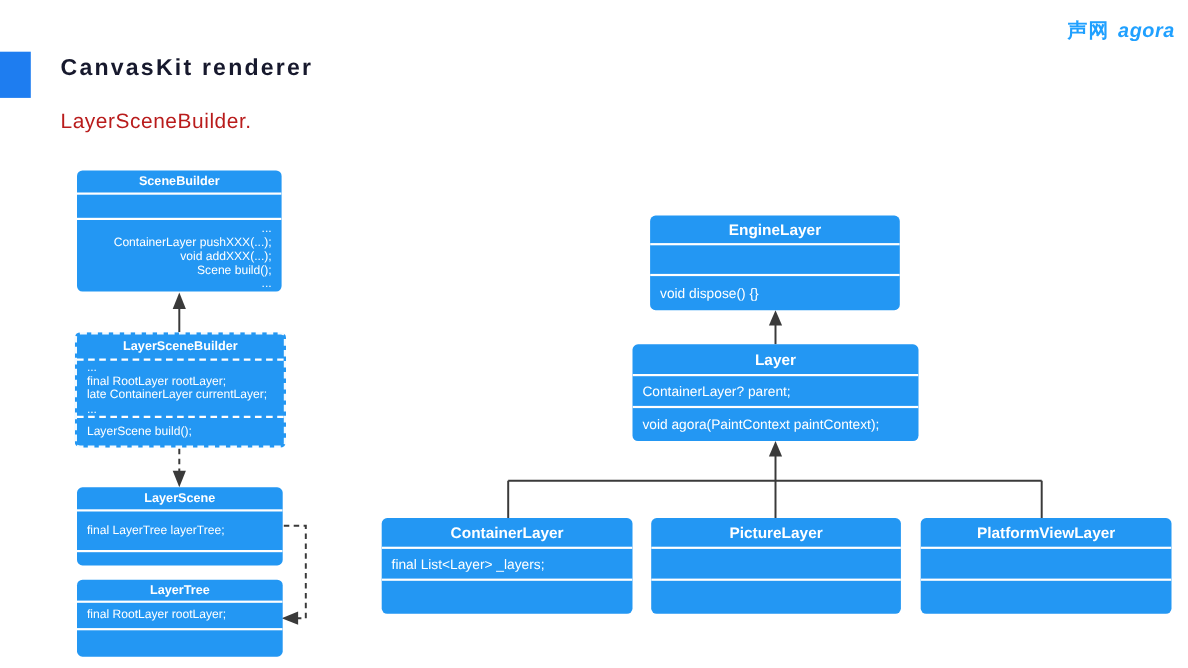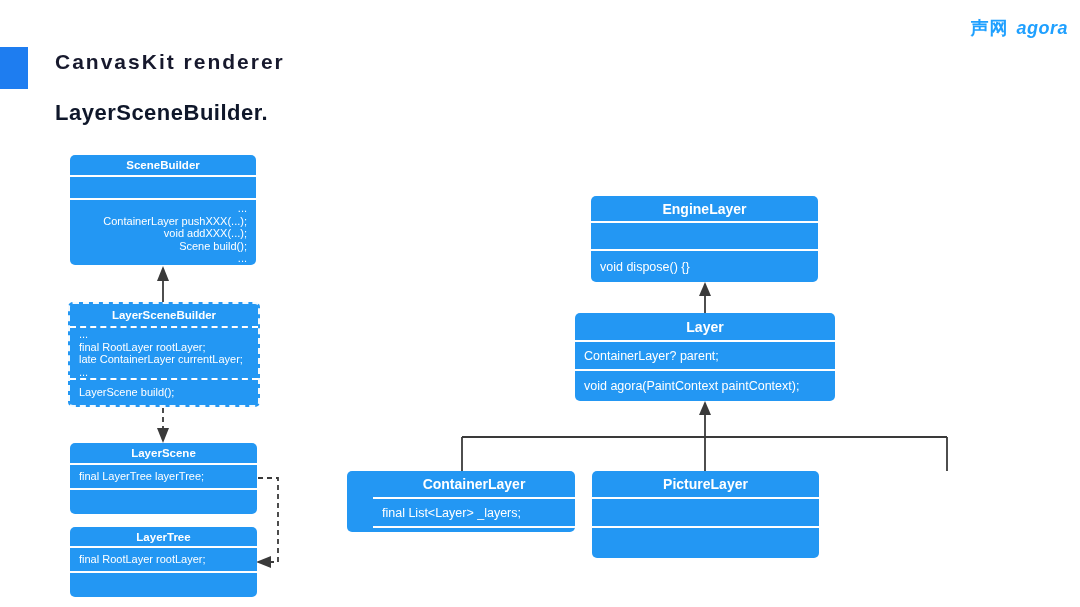--- a/index.html
+++ b/index.html
@@ -13,21 +13,21 @@
   .stage { position:absolute; left:0; top:0; width:1080px; height:607px; }
 
   
   .accent-square { position:absolute; left:0; top:47px; width:28px; height:42px; background:#1E7DF0; }
   .page-title {
     position:absolute; left:55px; top:50px;
     font-size:21px; font-weight:bold; color:#17192D; letter-spacing:2px;
   }
   .page-subtitle {
     position:absolute; left:55px; top:100px;
-    font-size:22px; color:#0f172a; letter-spacing:0.5px;font-weight:bold;
+    font-size:19px; color:#b91c1c; letter-spacing:0.5px;
   }
   .logo { position:absolute; top:16px; right:12px; font-size:18px; font-weight:bold; color:#1FA0FF; }
   .logo .cn { margin-right:8px; letter-spacing:1px; }
   .logo .en { letter-spacing:0.5px;font-style:italic; }
 
   
   .uml-box {
     position:absolute; background:#2397F3; border-radius:5px;
     color:#fff; display:flex; flex-direction:column; overflow:hidden;
   }
@@ -108,21 +108,21 @@
       <div class="code-line">late ContainerLayer currentLayer;</div>
       <div class="code-line">...</div>
     </div>
     <div class="uml-sec last">
       <div class="code-line">LayerScene build();</div>
     </div>
   </div>
 
   <div class="uml-box sm" style="left:70px; top:443px; width:187px; height:71px;">
     <div class="uml-title" style="height:22px">LayerScene</div>
-    <div class="uml-sec" style="height:25px">
+    <div class="uml-sec" style="height:37px">
       <div class="code-line">final LayerTree layerTree;</div>
     </div>
     <div class="uml-sec last"></div>
   </div>
 
   <div class="uml-box sm" style="left:70px; top:527px; width:187px; height:70px;">
     <div class="uml-title" style="height:21px">LayerTree</div>
     <div class="uml-sec" style="height:25px">
       <div class="code-line">final RootLayer rootLayer;</div>
     </div>
@@ -140,28 +140,33 @@
   <div class="uml-box lg" style="left:575px; top:313px; width:260px; height:88px;">
     <div class="uml-title" style="height:29px">Layer</div>
     <div class="uml-sec" style="height:29px">
       <div class="code-line">ContainerLayer? parent;</div>
     </div>
     <div class="uml-sec last">
       <div class="code-line">void agora(PaintContext paintContext);</div>
     </div>
   </div>
 
-  <div class="uml-box lg" style="left:347px; top:471px; width:228px; height:61px;padding-left:26px;">
+  <div class="uml-box lg" style="left:347px; top:471px; width:228px; height:87px;">
     <div class="uml-title" style="height:28px">ContainerLayer</div>
     <div class="uml-sec" style="height:29px">
       <div class="code-line">final List&lt;Layer&gt; _layers;</div>
     </div>
     <div class="uml-sec last"></div>
   </div>
 
   <div class="uml-box lg" style="left:592px; top:471px; width:227px; height:87px;">
     <div class="uml-title" style="height:28px">PictureLayer</div>
     <div class="uml-sec" style="height:29px"></div>
     <div class="uml-sec last"></div>
   </div>
 
+  <div class="uml-box lg" style="left:837px; top:471px; width:228px; height:87px;">
+    <div class="uml-title" style="height:28px">PlatformViewLayer</div>
+    <div class="uml-sec" style="height:29px"></div>
+    <div class="uml-sec last"></div>
+  </div>
 
 </div>
 
 </body></html>

